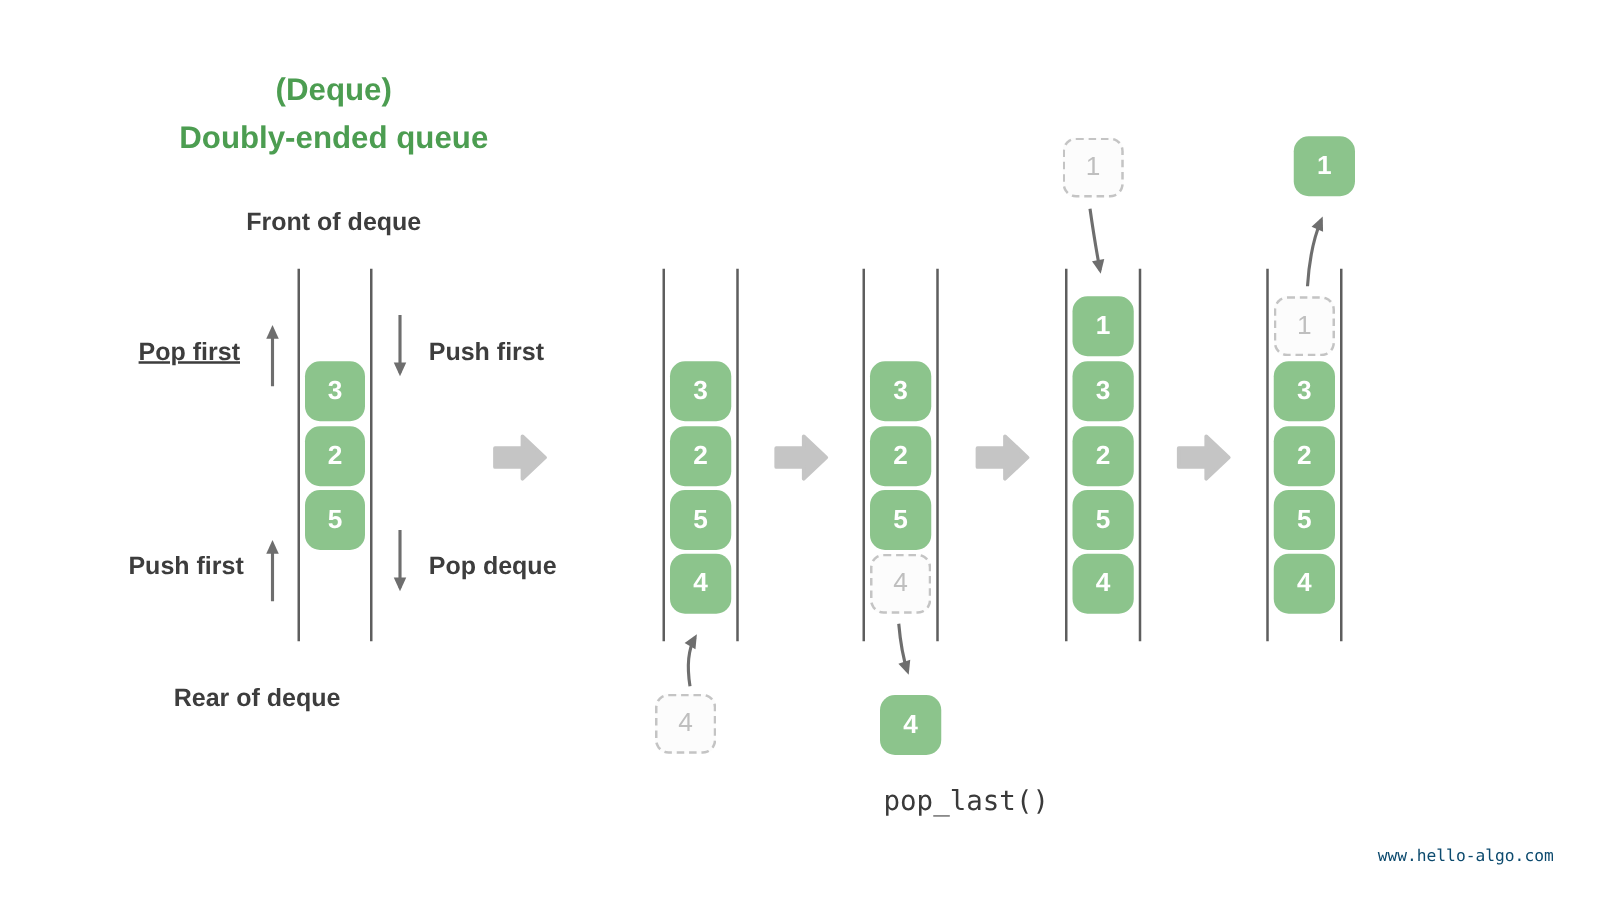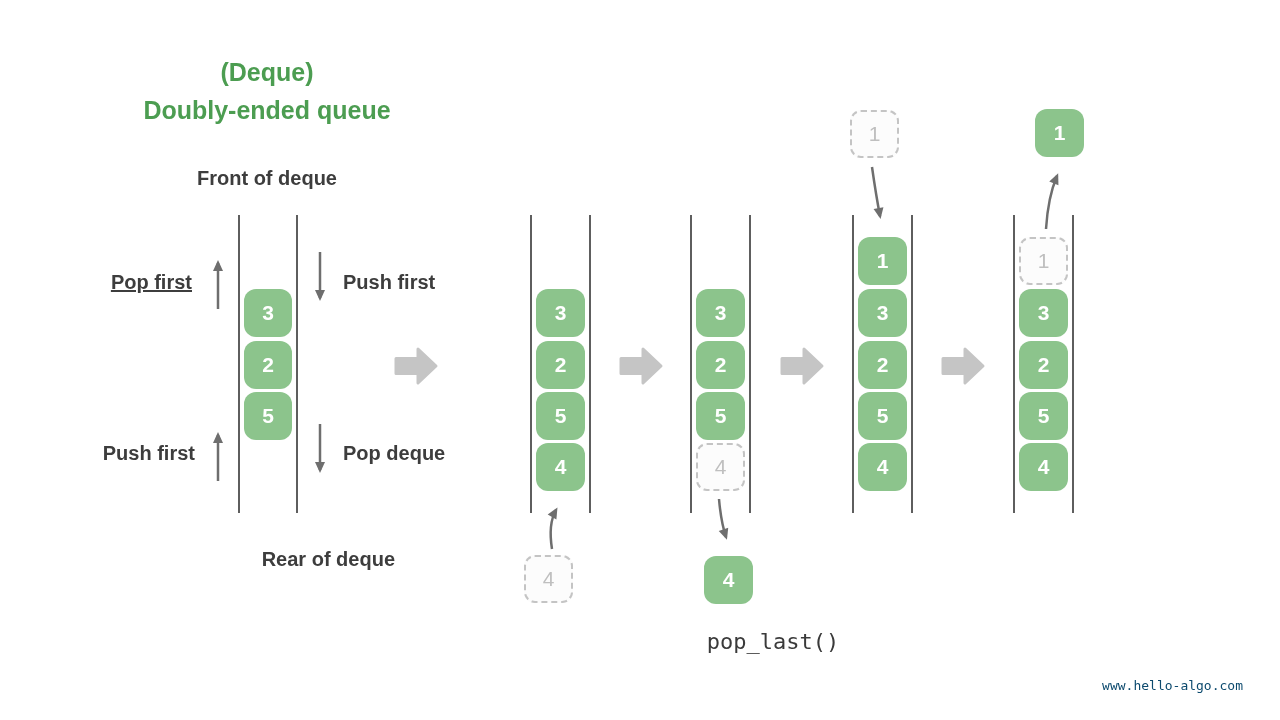--- a/index.html
+++ b/index.html
@@ -66,21 +66,21 @@
 <body>
 
 <div class="canvas">
 
   <div class="abs title">
     <div>(Deque)</div>
     <div>Doubly-ended queue</div>
   </div>
 
   <div class="abs side-label" style="left:139px; top:166px; width:256px; text-align:center;">Front of deque</div>
-  <div class="abs side-label" style="left:139px; top:547px; width:256px; text-align:right;">Rear of deque</div>
+  <div class="abs side-label" style="left:139px; top:547px; width:256px; text-align:left;">Rear of deque</div>
 
   <div class="abs side-label" style="right:1088px; top:270px;text-decoration:underline;">Pop first</div>
   <div class="abs side-label" style="left:343px; top:270px;">Push first</div>
   <div class="abs side-label" style="right:1085px; top:441px;">Push first</div>
   <div class="abs side-label" style="left:343px; top:441px;">Pop deque</div>
 
   <div class="queue" style="left:238px; width:60px;">
     <div class="rail left"></div>
     <div class="rail right"></div>
     <div class="cell" style="top:74px;  width:48px;">3</div>

